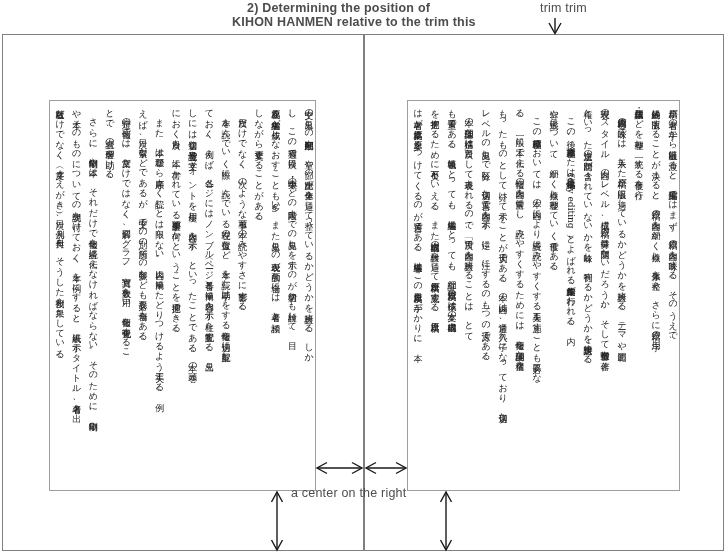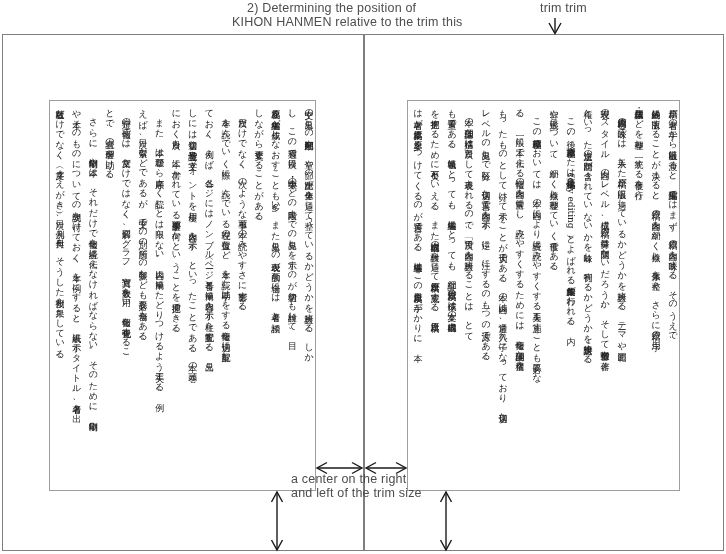--- a/index.html
+++ b/index.html
@@ -5,24 +5,24 @@
   html,body{margin:0;padding:0;background:#ffffff;}
   *{box-sizing:border-box;}
   .canvas{
     position:relative;width:726px;height:554px;background:var(--bg,#ffffff);
     font-family:"Liberation Sans",sans-serif;overflow:hidden;
   }
   .caption{
     position:absolute;color:var(--caption,#4d4d4d);font-size:12.5px;line-height:14px;
     white-space:nowrap;letter-spacing:0.2px;
   }
-  .title-cap{left:232px;top:1px;}
+  .title-cap{left:232px;top:1px;font-weight:bold;}
   .title-cap .l1{padding-left:15px;}
   .trim-cap{left:540px;top:1px;}
-  .bottom-cap{left:291px;top:472px;}
+  .bottom-cap{left:291px;top:486px;}
   .spread{
     position:absolute;left:2px;top:34px;width:722px;height:517px;
     border:1px solid var(--pageborder,#7f7f7f);background:transparent;
   }
   .fold{
     position:absolute;left:363px;top:35px;width:2px;height:516px;
     background:var(--pageborder,#8a8a8a);
   }
   .block{
     position:absolute;border:1px solid var(--blockborder,#9e9e9e);
@@ -121,16 +121,15 @@
 
     <g>
       <path d="M446 492 L446 550"></path>
       <polyline points="440.5,502 446,492 451.5,502"></polyline>
       <polyline points="440.5,540 446,550 451.5,540"></polyline>
     </g>
   </svg>
 
   <div class="caption bottom-cap">
     <div>a center on the right</div>
-    <div>and left of the trim size</div>
   </div>
 
 </div>
 
 </body></html>

